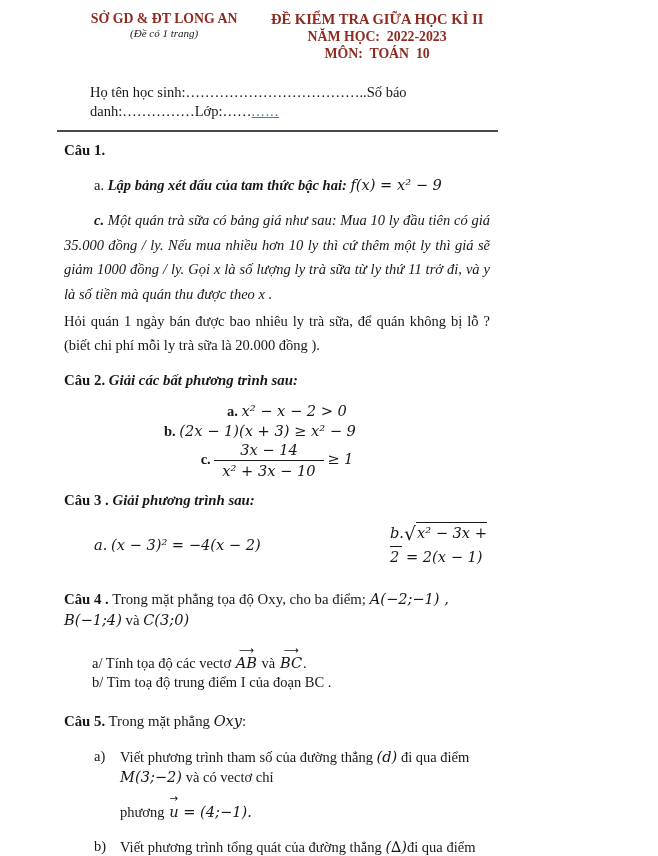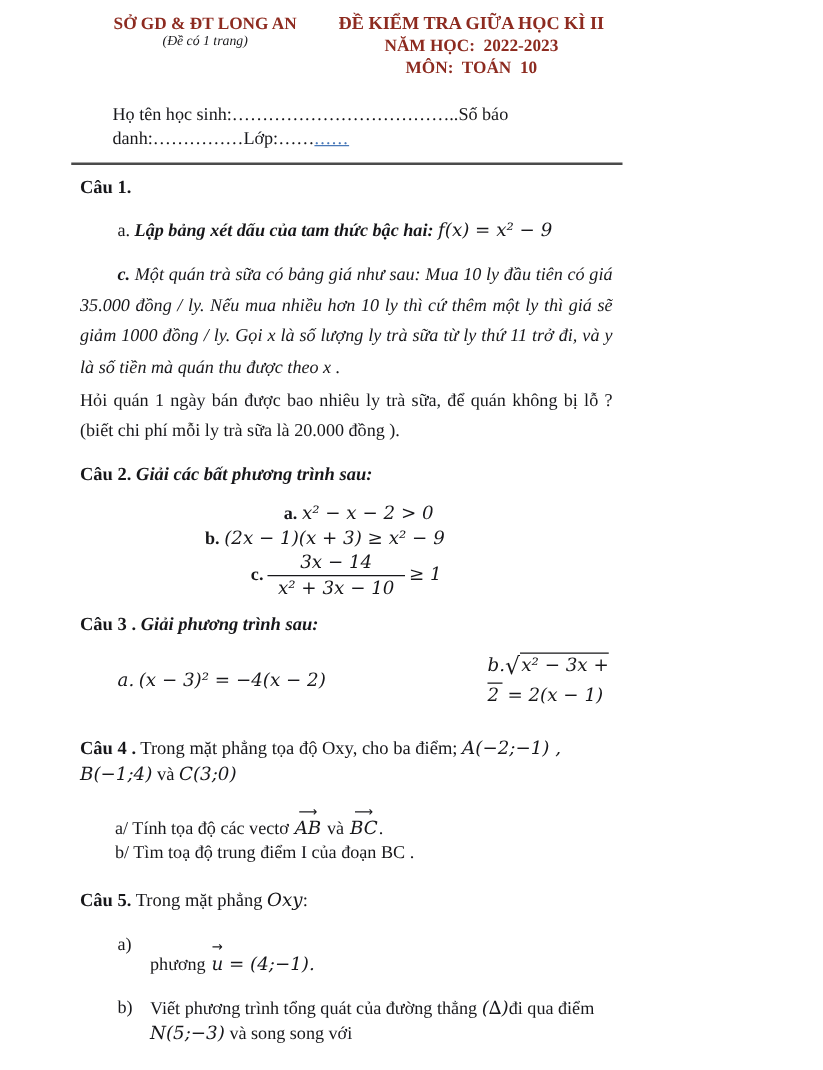--- a/index.html
+++ b/index.html
@@ -161,20 +161,27 @@
 
   <section class="q5">
     <div class="q-head">
       <span class="b">Câu 5.</span>
       <span>Trong mặt phẳng</span>
       <span class="m">Oxy</span><span>:</span>
     </div>
     <div class="q5-item">
       <div class="q5-marker">a)</div>
       <div class="q5-body">
+        <div>
+          <span>Viết phương trình tham số của đường thẳng</span>
+          <span class="m">(d)</span>
+          <span>đi qua điểm</span>
+          <span class="m">M(3;−2)</span>
+          <span>và có vectơ chỉ</span>
+        </div>
         <div class="l2">
           <span>phương</span>
           <span class="vec"><span class="arrow">→</span><span>u</span></span>
           <span class="m">= (4;−1).</span>
         </div>
       </div>
     </div>
     <div class="q5-item">
       <div class="q5-marker">b)</div>
       <div class="q5-body">

